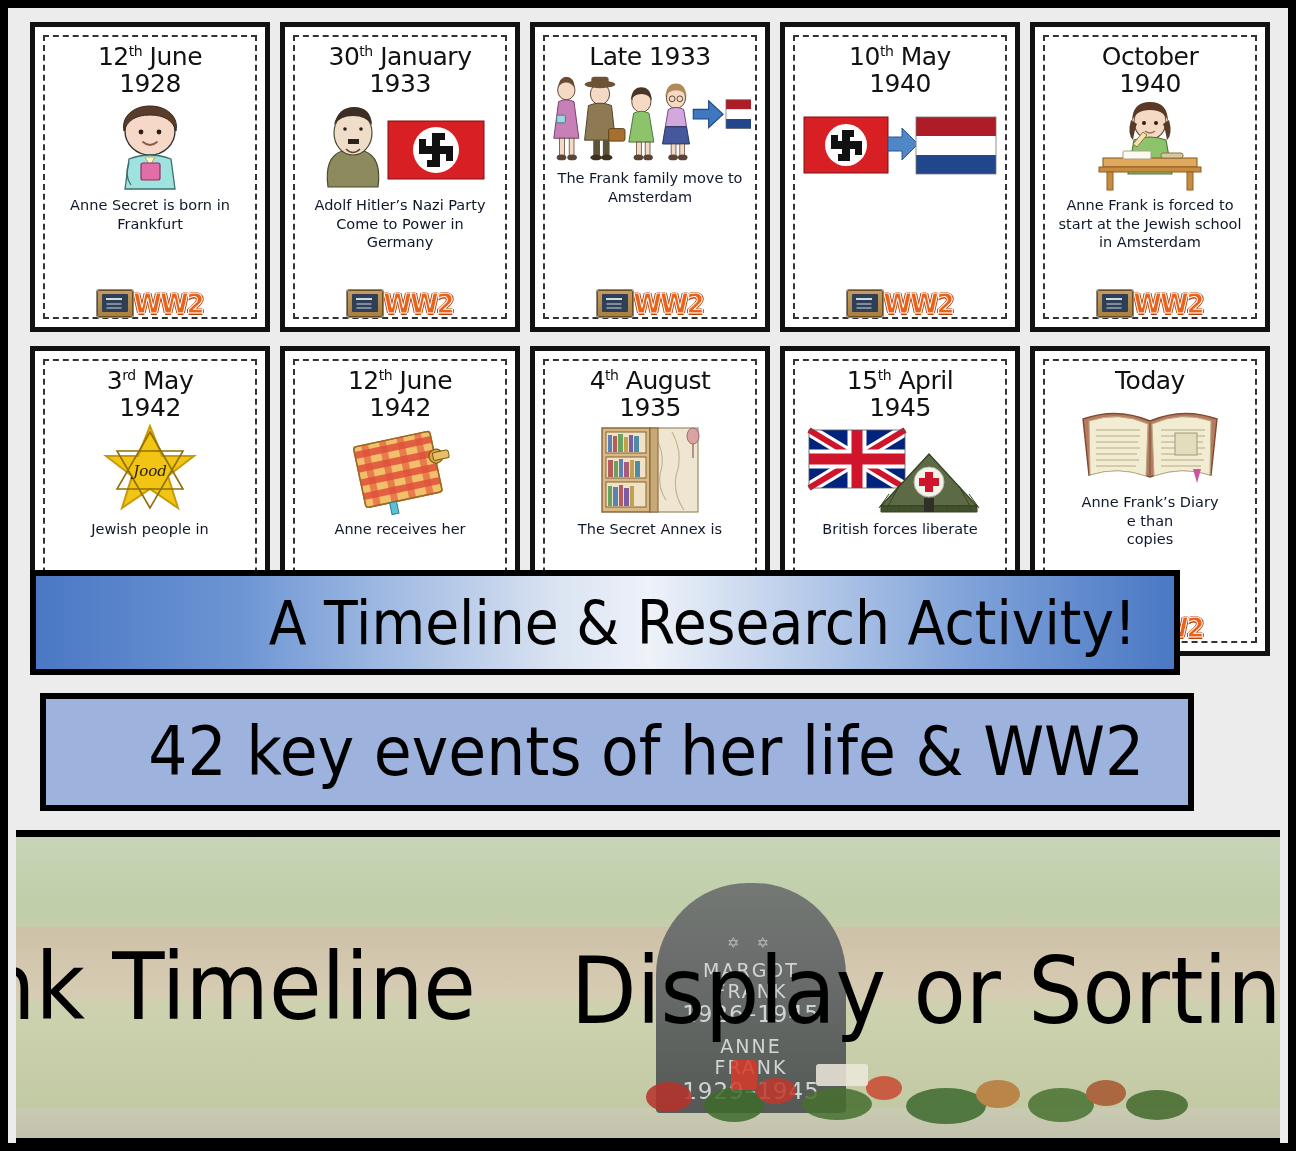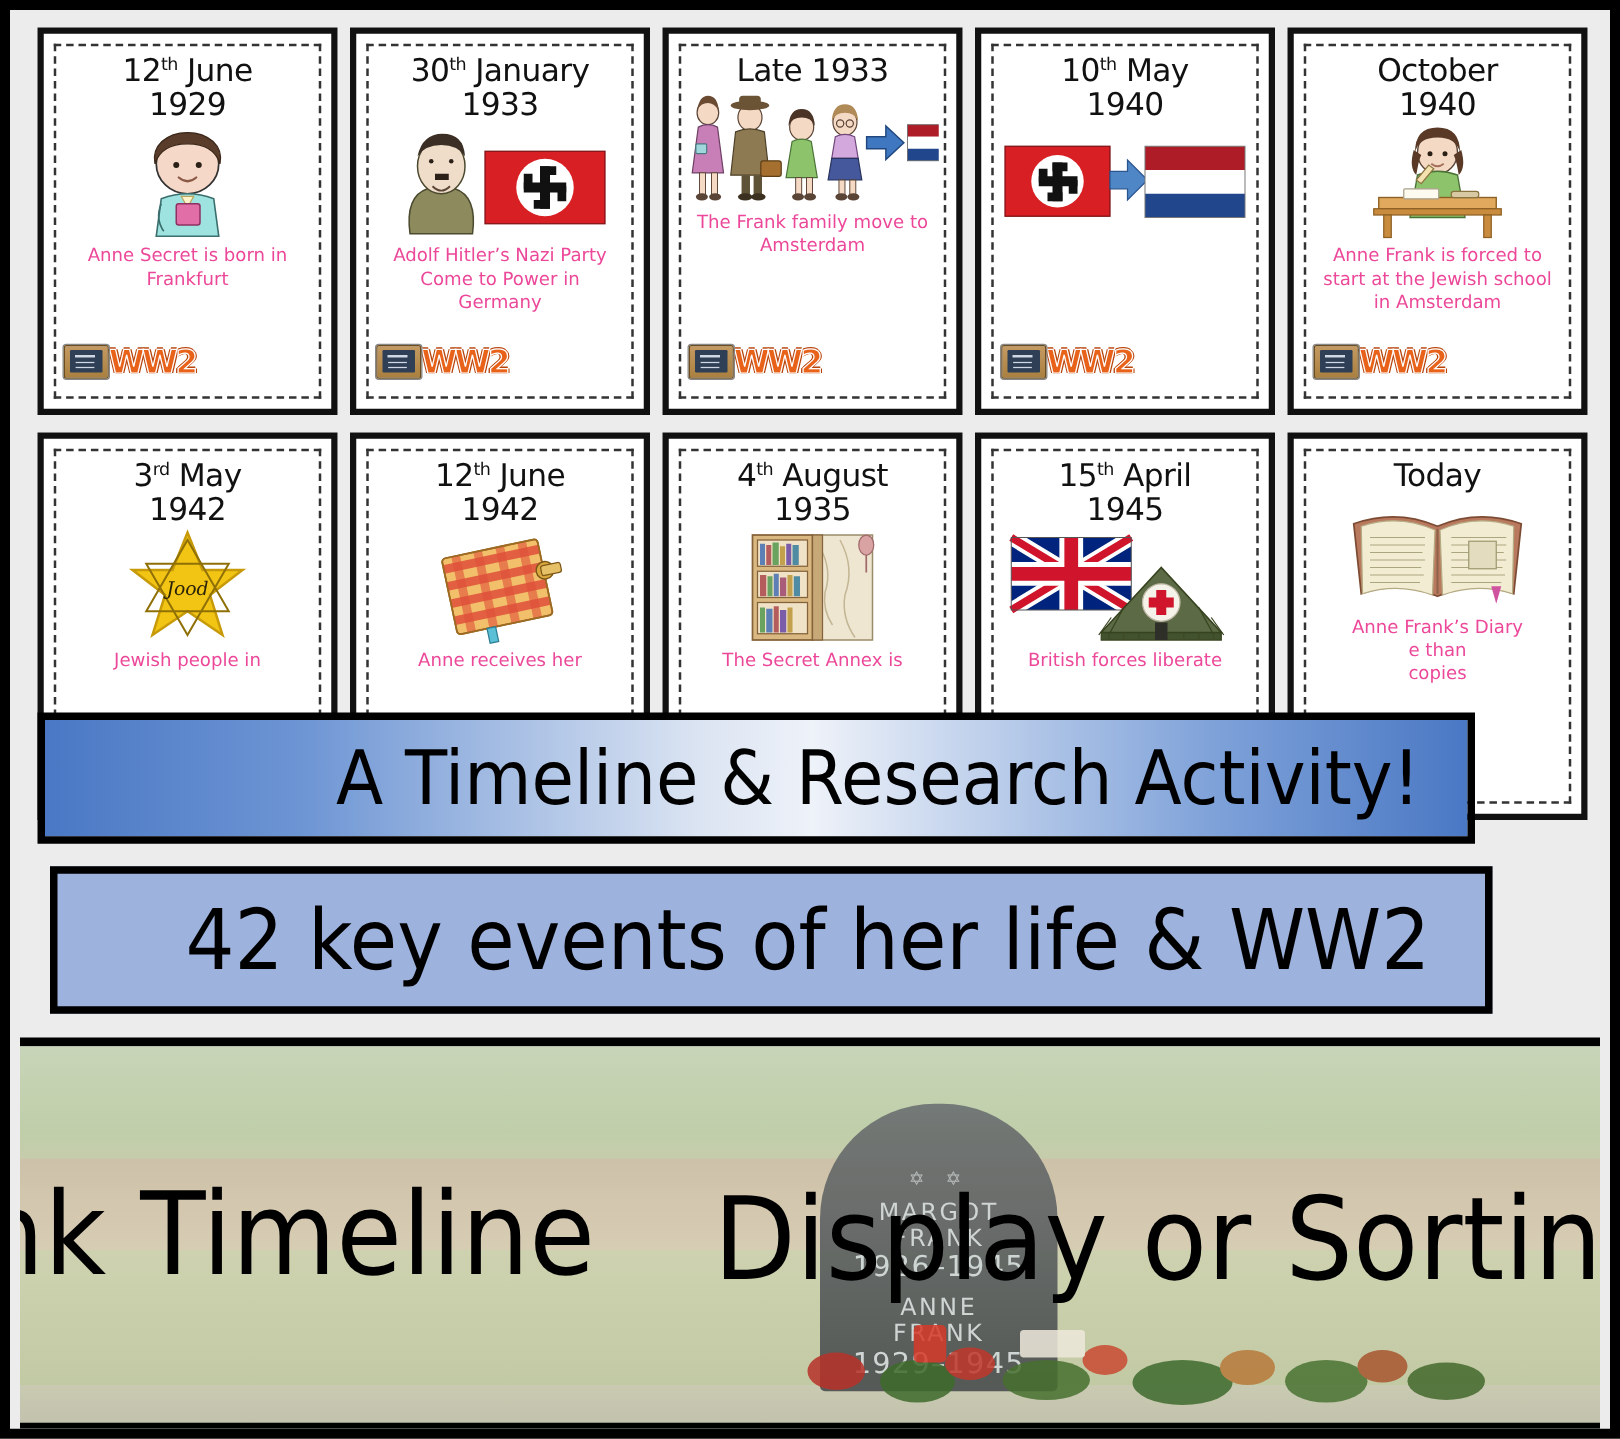--- a/index.html
+++ b/index.html
@@ -64,31 +64,31 @@
     display:flex;
     align-items:center;
     justify-content:center;
     margin-top:3px;
   }
   .card-text{
     font-family:"DejaVu Sans", sans-serif;
     font-size:14.5px;
     line-height:1.28;
     text-align:center;
-    color:#ec4899;
+    color:#0f172a;
     padding:0 3px;
     margin-top:4px;
   }
   .card-footer{
     position:absolute;
-    left:6px;right:6px;bottom:14px;
+    left:6px;right:6px;bottom:0;
     height:30px;
     display:flex;
     align-items:flex-end;
-    justify-content:flex-start;
+    justify-content:center;
   }
   .chalkboard{
     width:34px;height:25px;
     background:linear-gradient(#c49a62,#a9803f);
     border:1px solid #6b4d21;
     border-radius:2px;
     position:relative;
     box-shadow:0 0 0 1px #888;
   }
   .chalkboard:before{
@@ -230,21 +230,21 @@
 <body>
 
 <div class="page">
 
   <div class="grid">
 
     <div class="card">
       <div class="card-inner">
         <div class="card-date">
           <span>12</span><sup>th</sup><span> June</span><br>
-          <span>1929</span>
+          <span>1928</span>
         </div>
         <div class="card-art">
           <svg width="78" height="90" viewBox="0 0 78 90">
             <ellipse cx="39" cy="30" rx="25" ry="24" fill="#f6d8c8" stroke="#333" stroke-width="1.4"></ellipse>
             <path d="M14 28 C14 8 64 8 64 28 C64 20 56 13 39 13 C22 13 14 20 14 28Z" fill="#4b3326"></path>
             <path d="M13 30 C10 16 22 5 39 5 C56 5 68 16 65 30 C62 20 54 14 39 14 C24 14 16 20 13 30Z" fill="#5a3c2b" stroke="#3b2719" stroke-width="1"></path>
             <circle cx="30" cy="31" r="2.4" fill="#2a2016"></circle>
             <circle cx="48" cy="31" r="2.4" fill="#2a2016"></circle>
             <path d="M32 41 Q39 47 46 41" stroke="#8a5a46" stroke-width="1.8" fill="none" stroke-linecap="round"></path>
             <path d="M18 58 q21 -8 42 0 l4 30 h-50 z" fill="#9fe3e0" stroke="#3a6f6d" stroke-width="1.3"></path>

